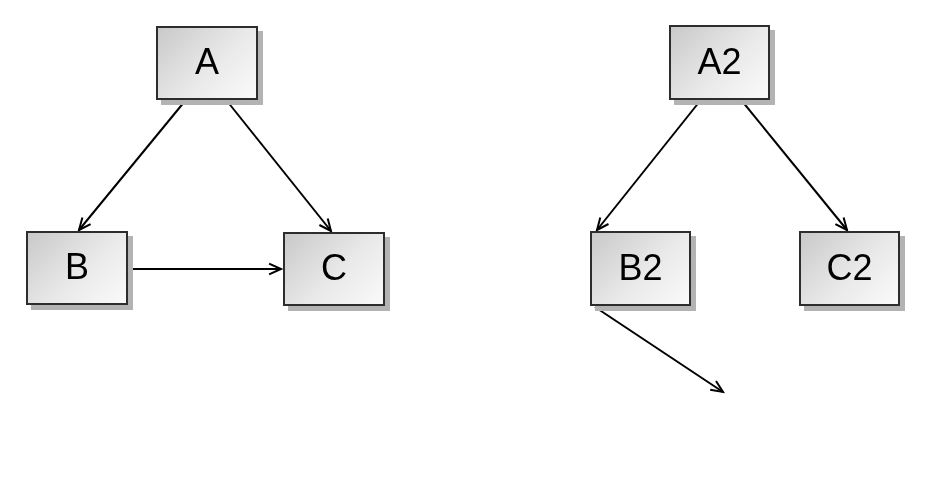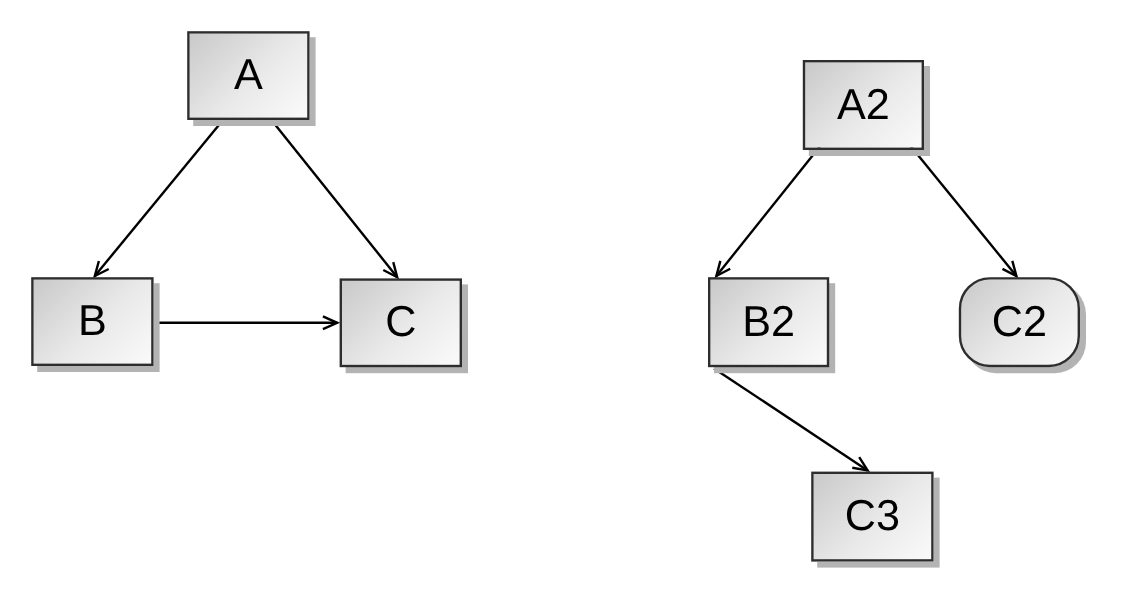--- a/index.html
+++ b/index.html
@@ -79,26 +79,23 @@
   <div id="nodes-layer">
       <div class="node" style="left: 156px; top: 26px; width: 102px; height: 74px;">
         <span class="node-label">A</span>
       </div>
       <div class="node" style="left: 26px; top: 231px; width: 102px; height: 74px;">
         <span class="node-label">B</span>
       </div>
       <div class="node" style="left: 283px; top: 232px; width: 102px; height: 74px;">
         <span class="node-label">C</span>
       </div>
-      <div class="node" style="left: 669px; top: 25px; width: 101px; height: 75px; margin-top: 25px;">
+      <div class="node" style="left: 669px; top: 25px; width: 101px; height: 75px;">
         <span class="node-label">A2</span>
       </div>
       <div class="node" style="left: 542px; top: 231px; width: 101px; height: 75px; margin-left: 48px;">
         <span class="node-label">B2</span>
       </div>
-      <div class="node" style="left: 799px; top: 231px; width: 101px; height: 75px; border-radius: 26px;">
+      <div class="node" style="left: 799px; top: 231px; width: 101px; height: 75px;">
         <span class="node-label">C2</span>
-      </div>
-      <div class="node" style="left: 676px; top: 393px; width: 102px; height: 75px;">
-        <span class="node-label">C3</span>
       </div>
     </div>
 </div>
 
 </body></html>

